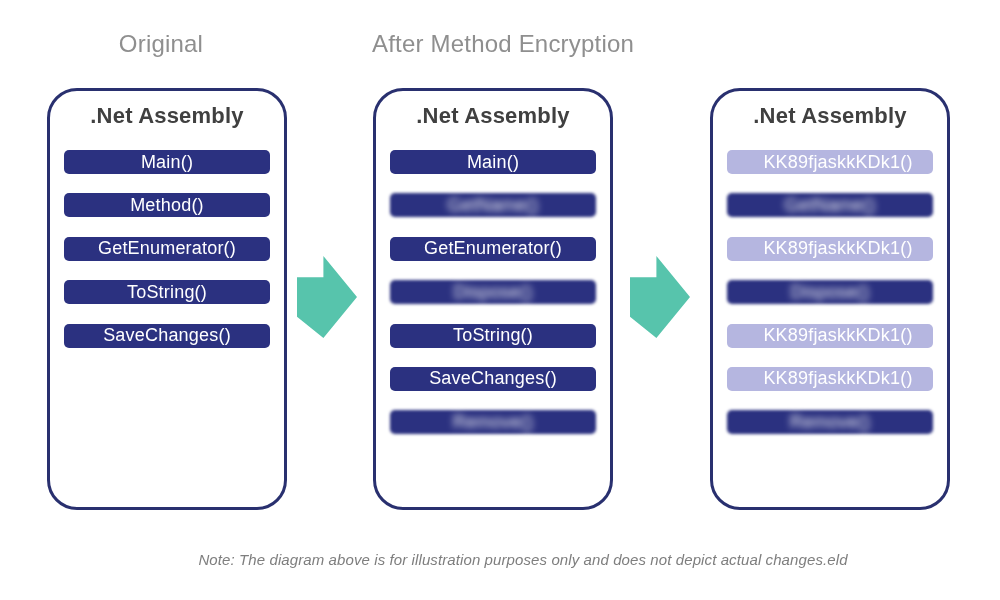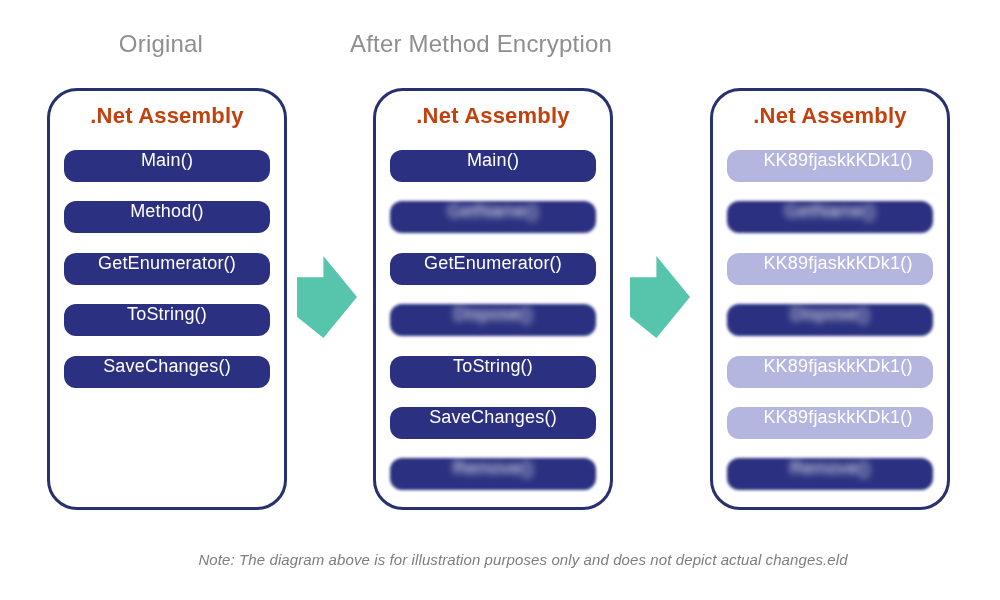--- a/index.html
+++ b/index.html
@@ -6,38 +6,38 @@
   .canvas {
     position:relative; width:1000px; height:600px; background:#ffffff;
     font-family:Liberation Sans, sans-serif; overflow:hidden;
   }
   .col-header {
     position:absolute; top:30px; width:340px; text-align:center;
     font-size:24px; font-weight:400; color:#8f8f8f; letter-spacing:0.2px;
     transform:translateX(-6px);
   }
   .col-header.h1 { left:-3px; }
-  .col-header.h2 { left:317px; }
+  .col-header.h2 { left:339px; }
   .col-header.h3 { left:660px; }
   .panel {
     position:absolute; top:88px; width:240px; height:422px;
     background:#ffffff; border:3px solid #29306f; border-radius:30px;
     box-sizing:border-box;
   }
   .panel.p1 { left:47px; }
   .panel.p2 { left:373px; }
   .panel.p3 { left:710px; }
   .panel-title {
     margin-top:10px; height:30px; line-height:30px; text-align:center;
-    font-size:22px; font-weight:700; color:#c2410c; letter-spacing:0.2px;
+    font-size:22px; font-weight:700; color:#404040; letter-spacing:0.2px;
   }
   .bars { margin-top:19px; }
   .bar {
-    height:32px; margin:0 14px 19.4px 14px; border-radius:12px;
-    display:flex; justify-content:center;
+    height:24px; margin:0 14px 19.4px 14px; border-radius:5px;
+    display:flex; align-items:center; justify-content:center;
   }
   .bar.navy { background:#2b3180; }
   .bar.lavender { background:#b5b6e0;padding-left:16px; }
   .bar-label {
     color:#ffffff; font-size:18px; font-weight:500; letter-spacing:0.2px;
     white-space:nowrap;
   }
   .bar.blurred { filter:blur(1.4px); }
   .bar.blurred .bar-label { filter:blur(3px); opacity:0.95; }
   .arrow {

